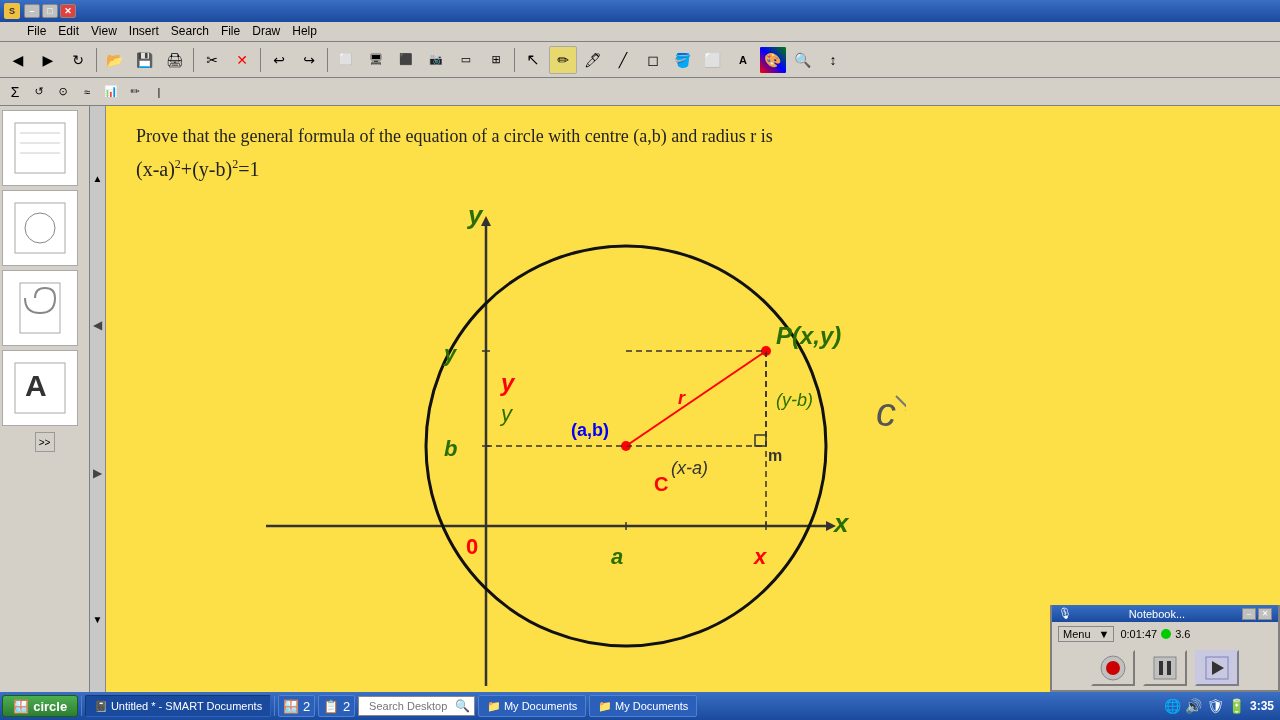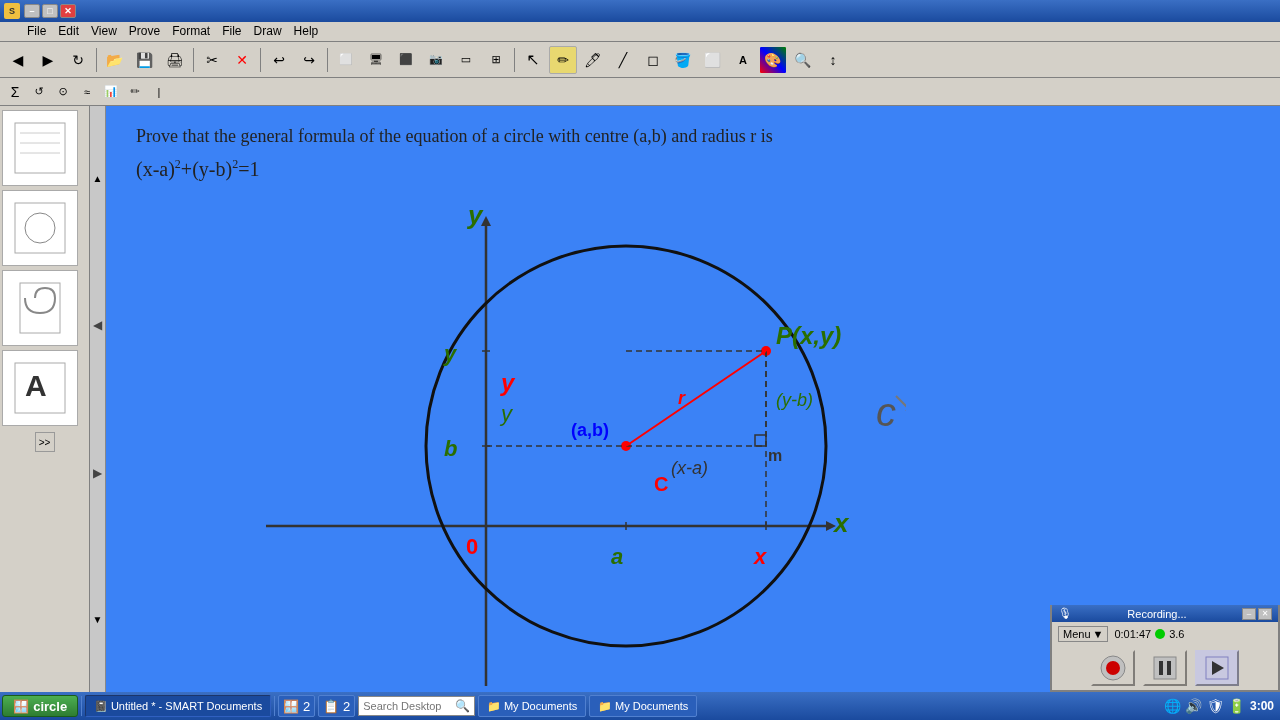--- a/index.html
+++ b/index.html
@@ -123,21 +123,21 @@
       flex: 1;
       background: white;
       position: relative;
       overflow: hidden;
     }
 
     
     #notebook-page {
       width: 100%;
       height: 100%;
-      background: #3b82f6;
+      background: #fde047;
       position: relative;
       padding: 20px 30px;
     }
 
     .proof-text {
       font-size: 18px;
       color: #222;
       margin-bottom: 10px;
       font-family: 'Times New Roman', serif;
     }
@@ -199,21 +199,21 @@
       font-size: 18px;
     }
     .menu-dropdown {
       background: #d4d0c8;
       border: 1px solid #888;
       padding: 1px 4px;
       font-size: 11px;
       cursor: pointer;
       display: flex;
       align-items: center;
-      gap: 2px;
+      gap: 8px;
     }
 
     
     #taskbar {
       position: absolute;
       bottom: 0;
       left: 0;
       right: 0;
       height: 28px;
       background: linear-gradient(to bottom, #3169c9, #1a52b0);
@@ -269,20 +269,21 @@
       border: 1px solid #888;
       height: 20px;
       padding: 0 4px;
       gap: 2px;
     }
     .search-bar input {
       border: none;
       outline: none;
       font-size: 11px;
       width: 90px;
+      text-align: center;
     }
 
     
     #math-svg {
       position: absolute;
       top: 80px;
       left: 100px;
       width: 700px;
       height: 520px;
     }
@@ -298,22 +299,22 @@
     <div class="win-btn">–</div>
     <div class="win-btn">□</div>
     <div class="win-btn close">✕</div>
   </div>
 </div>
 
 <div id="menubar">
   <span>File</span>
   <span>Edit</span>
   <span>View</span>
-  <span>Prove</span>
-  <span>Format</span>
+  <span>Insert</span>
+  <span>Search</span>
   <span>File</span>
   <span>Draw</span>
   <span>Help</span>
 </div>
 
 <div id="toolbar1">
   <div class="tb-btn">◀</div>
   <div class="tb-btn">▶</div>
   <div class="tb-btn">↻</div>
   <div class="tb-sep"></div>
@@ -473,21 +474,21 @@
         <line x1="560" y1="326" x2="560" y2="334" stroke="#333" stroke-width="1.5"></line>
         <line x1="276" y1="250" x2="284" y2="250" stroke="#333" stroke-width="1.5"></line>
         <line x1="276" y1="155" x2="284" y2="155" stroke="#333" stroke-width="1.5"></line>
       </svg>
 
     </div>
 
     <div id="recording-panel">
       <div id="recording-title">
         <span>🎙</span>
-        <span>Recording...</span>
+        <span>Notebook...</span>
         <div class="win-buttons">
           <div class="win-btn">–</div>
           <div class="win-btn">✕</div>
         </div>
       </div>
       <div id="recording-controls">
         <div class="menu-dropdown">
           <span>Menu</span>
           <span>▼</span>
         </div>
@@ -546,15 +547,15 @@
   </div>
 
   <div class="taskbar-item" style="font-size:11px;">📁 My Documents</div>
   <div class="taskbar-item" style="font-size:11px;">📁 My Documents</div>
 
   <div class="taskbar-right">
     <span class="tray-icon">🌐</span>
     <span class="tray-icon">🔊</span>
     <span class="tray-icon">🛡</span>
     <span class="tray-icon">🔋</span>
-    <span style="font-size:12px; font-weight:bold;">3:00</span>
+    <span style="font-size:12px; font-weight:bold;">3:35</span>
   </div>
 </div>
 
 </body></html>

